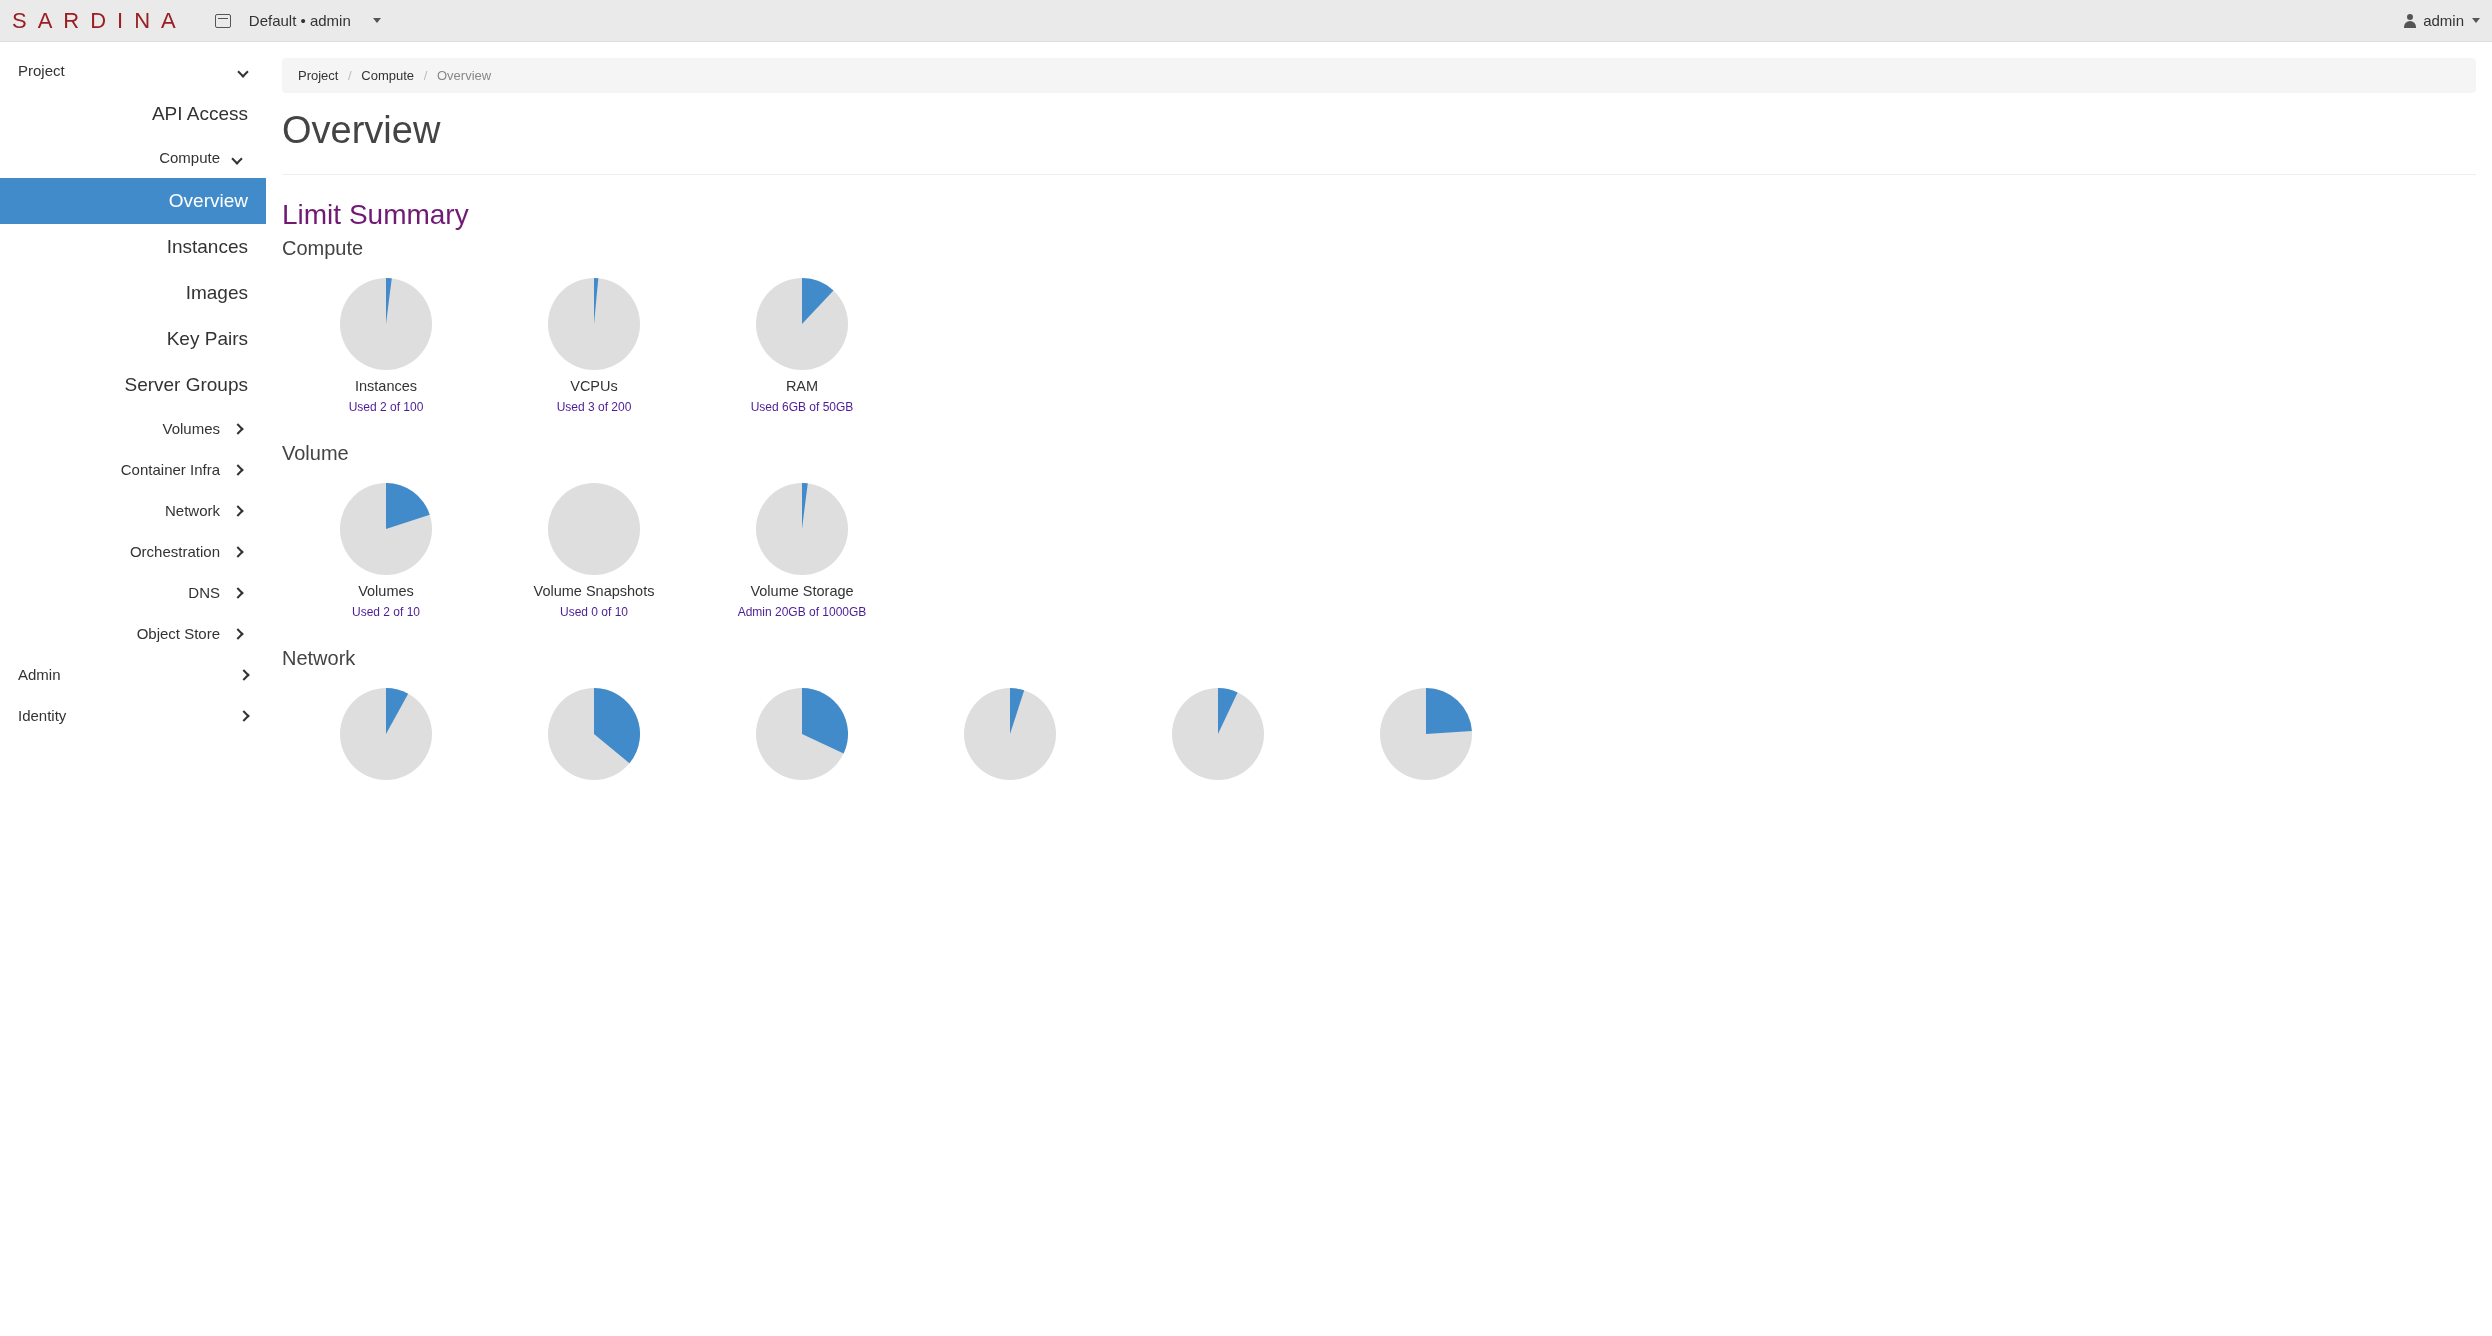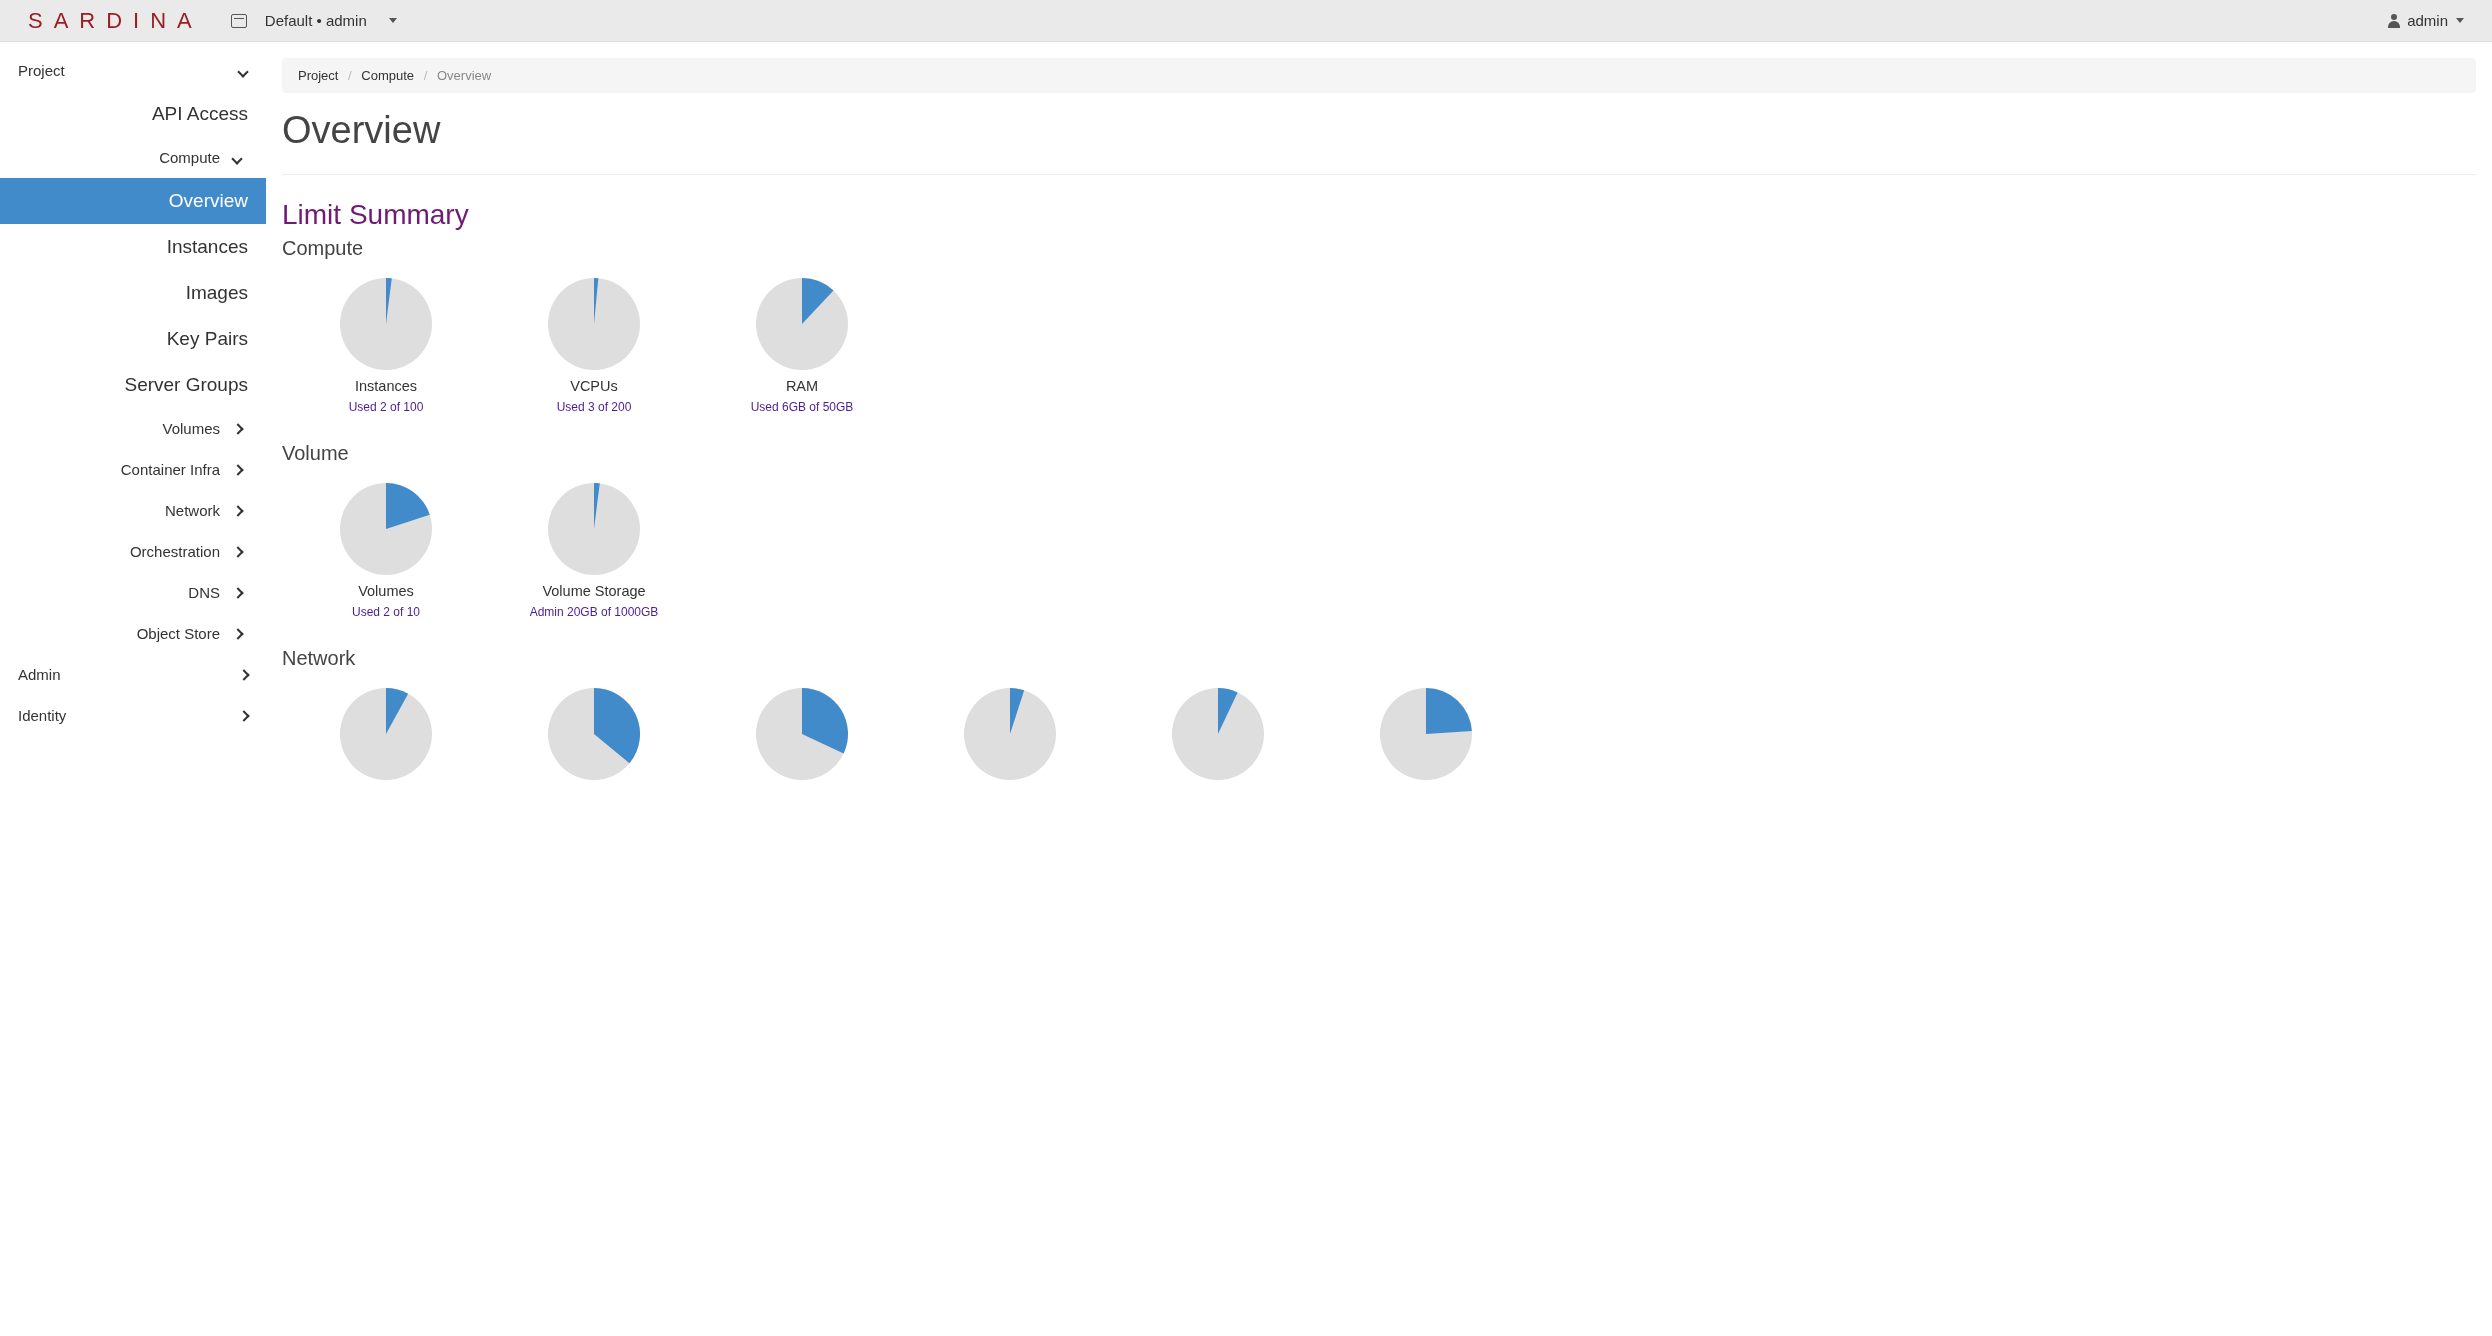--- a/index.html
+++ b/index.html
@@ -8,21 +8,21 @@
     font-size: 14px;
     color: #333;
     background: #fff;
   }
   .topbar {
     display: flex;
     align-items: center;
     background: #eaeaea;
     border-bottom: 1px solid #ddd;
     height: 42px;
-    padding: 0 28px;
+    padding: 0 12px;
     text-align: center;
   }
   .brand {
     font-family: Arial, sans-serif;
     font-weight: 500;
     font-size: 22px;
     color: #9a1e22;
     letter-spacing: 11px;
     margin-right: 28px;
   }
@@ -319,20 +319,27 @@
           <svg width="92" height="92" class="pie">
             <circle cx="46" cy="46" r="46" fill="#dedede"></circle>
             <path d="M 46 46 L 46 0 A 46 46 0 0 1 89.74859974957707 31.785218258752415 Z" fill="#428bca"></path>
           </svg>
           <div class="chart-label">Volumes</div>
           <div class="chart-usage">Used 2 of 10</div>
         </div>
         <div class="chart-tile">
           <svg width="92" height="92" class="pie">
             <circle cx="46" cy="46" r="46" fill="#dedede"></circle>
+          </svg>
+          <div class="chart-label">Volume Snapshots</div>
+          <div class="chart-usage">Used 0 of 10</div>
+        </div>
+        <div class="chart-tile">
+          <svg width="92" height="92" class="pie">
+            <circle cx="46" cy="46" r="46" fill="#dedede"></circle>
             <path d="M 46 46 L 46 0 A 46 46 0 0 1 51.765328743957994 0.3627237395340188 Z" fill="#428bca"></path>
           </svg>
           <div class="chart-label">Volume Storage</div>
           <div class="chart-usage">Admin 20GB of 1000GB</div>
         </div>
       </div>
 
     <h3 class="subsection">Network</h3>
     <div class="chart-row" id="row-network">
         <div class="chart-tile">

